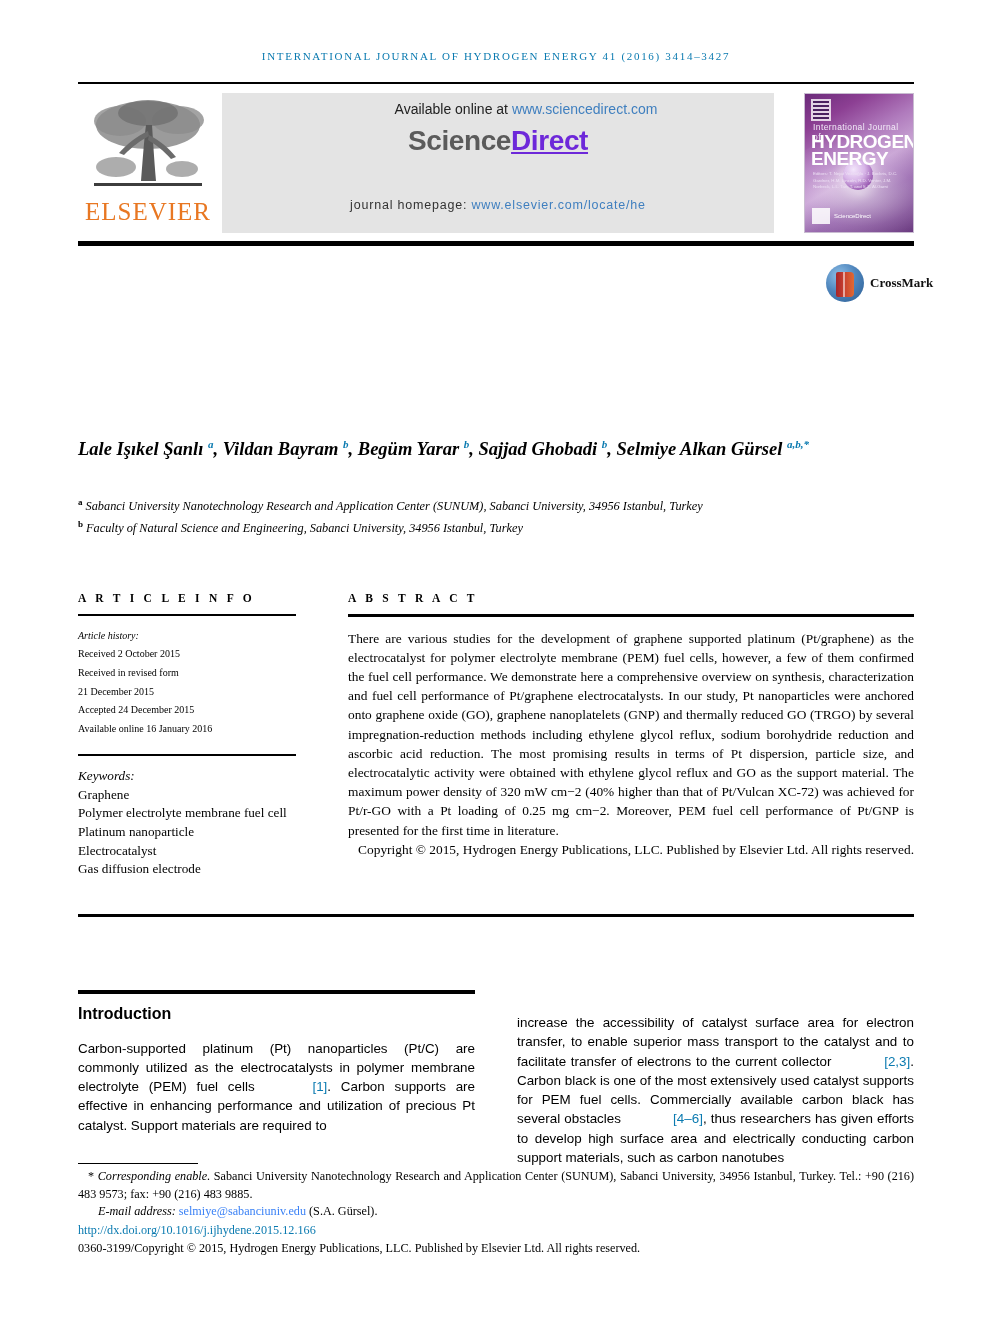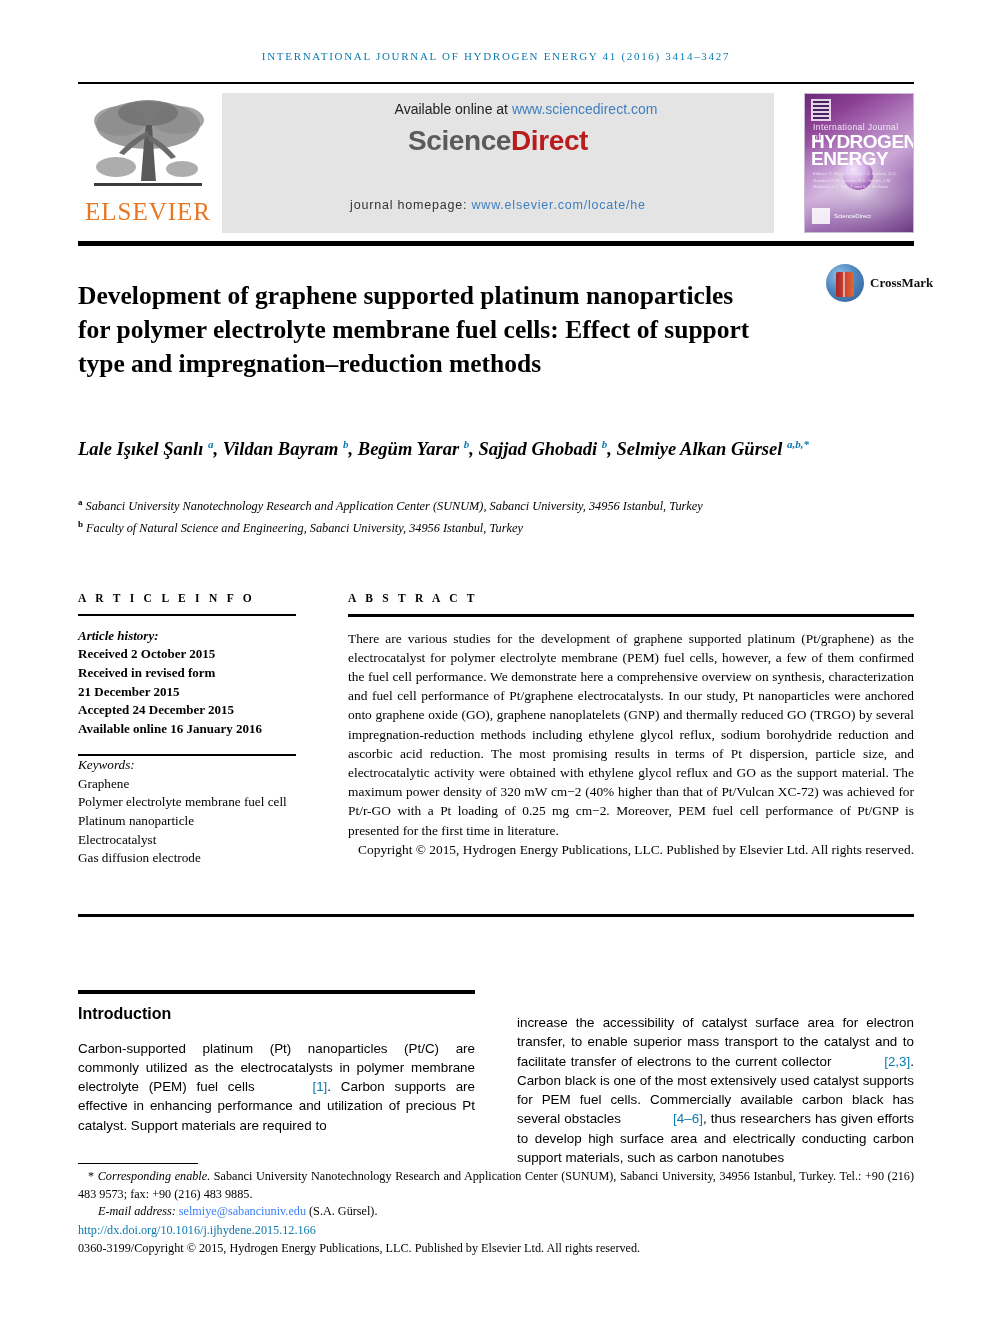--- a/index.html
+++ b/index.html
@@ -98,21 +98,21 @@
     position: absolute;
     left: 0; top: 32px;
     width: 552px;
     text-align: center;
     font-family: "Liberation Sans", "DejaVu Sans", sans-serif;
     font-size: 28px;
     font-weight: bold;
     letter-spacing: -0.4px;
   }
   .sd-logo .sci-grey { color: #5b5b5b; }
-  .sd-logo .dir { color: #b91c1c; }
+  .sd-logo .dir { color: #6d28d9; text-decoration: underline; }
   .sd-home {
     position: absolute;
     left: 0; top: 105px;
     width: 552px;
     text-align: center;
     font-family: "Liberation Sans", "DejaVu Sans", sans-serif;
     font-size: 12.5px;
     letter-spacing: 0.8px;
     color: #333;
   }
@@ -305,32 +305,31 @@
     margin-top: 10px;
   }
   .hr-thick {
     height: 2.5px;
     background: #000;
     margin-top: 10px;
   }
   .hist {
     margin-top: 11px;
     font-family: "Liberation Serif", "DejaVu Serif", serif;
-    font-size: 13px;
+    font-size: 10px;
     line-height: 18.7px;
-    font-weight: bold;
   }
   .hist .ital { font-style: italic; }
   .kw-rule {
     height: 2.2px;
     background: #000;
     margin-top: 15px;
   }
   .kw {
-    margin-top: 0;
+    margin-top: 11px;
     font-family: "Liberation Serif", "DejaVu Serif", serif;
     font-size: 13.2px;
     line-height: 18.7px;
   }
   .kw .ital { font-style: italic; }
 
   .abs-body {
     margin-top: 12px;
     font-family: "Liberation Serif", "DejaVu Serif", serif;
     font-size: 13.4px;
@@ -463,21 +462,20 @@
       <div class="cover-t2">ENERGY</div>
       <div class="cover-auth">Editors: T. Nejat Veziroğlu  ·  J. Bockris, D.C. Gardner, H.M. Lincoln,  R.D. Venter, J.M. Norbeck, L.L. Tan, T. and S.Z. Al-Garni</div>
       <div class="cover-bottom">
         <div class="cover-mark"></div>
         <div class="cover-sd">ScienceDirect</div>
       </div>
     </div>
   </div>
   <div class="masthead-rule"></div>
 
-  <h1 class="title">Development of graphene supported platinum nanoparticles for polymer electrolyte membrane fuel cells: Effect of support type and impregnation–reduction methods</h1>
 
   <div class="crossmark">
     <div class="cm-circle">
       <div class="cm-book"></div>
     </div>
     <div class="cm-label">CrossMark</div>
   </div>
 
   <div class="authors"><span>Lale Işıkel Şanlı </span><sup>a</sup><span>, </span><span>Vildan Bayram </span><sup>b</sup><span>, </span><span>Begüm Yarar </span><sup>b</sup><span>, </span><span>Sajjad Ghobadi </span><sup>b</sup><span>, </span><span>Selmiye Alkan Gürsel </span><sup>a,b,*</sup></div>
   <div class="affil">

